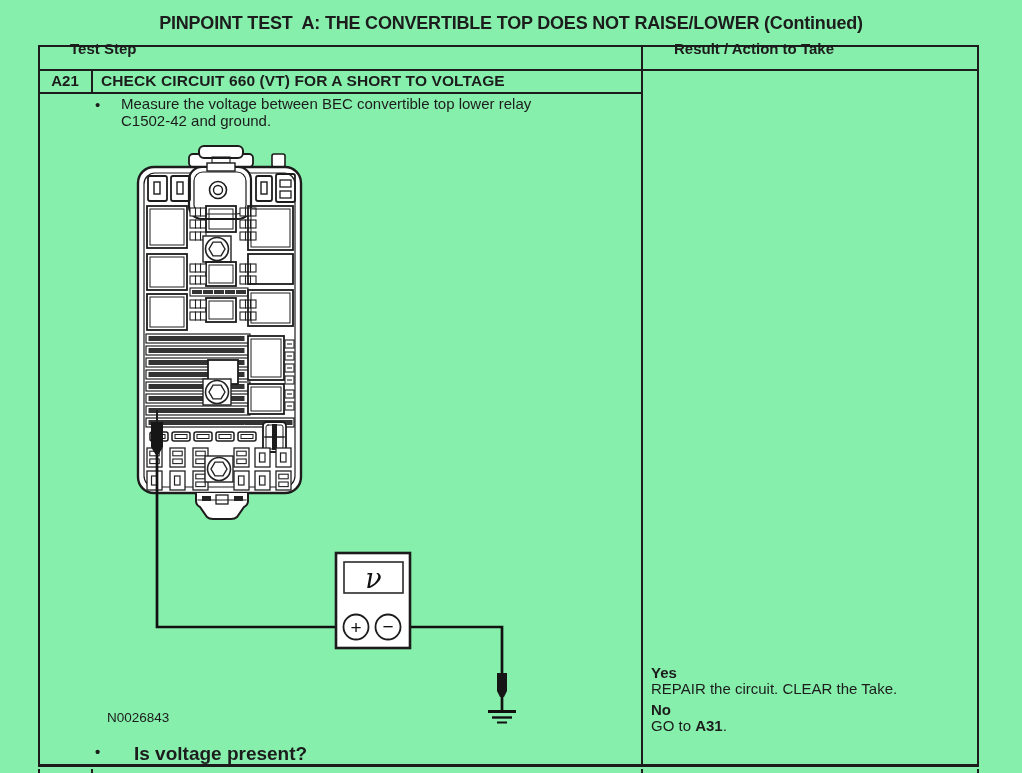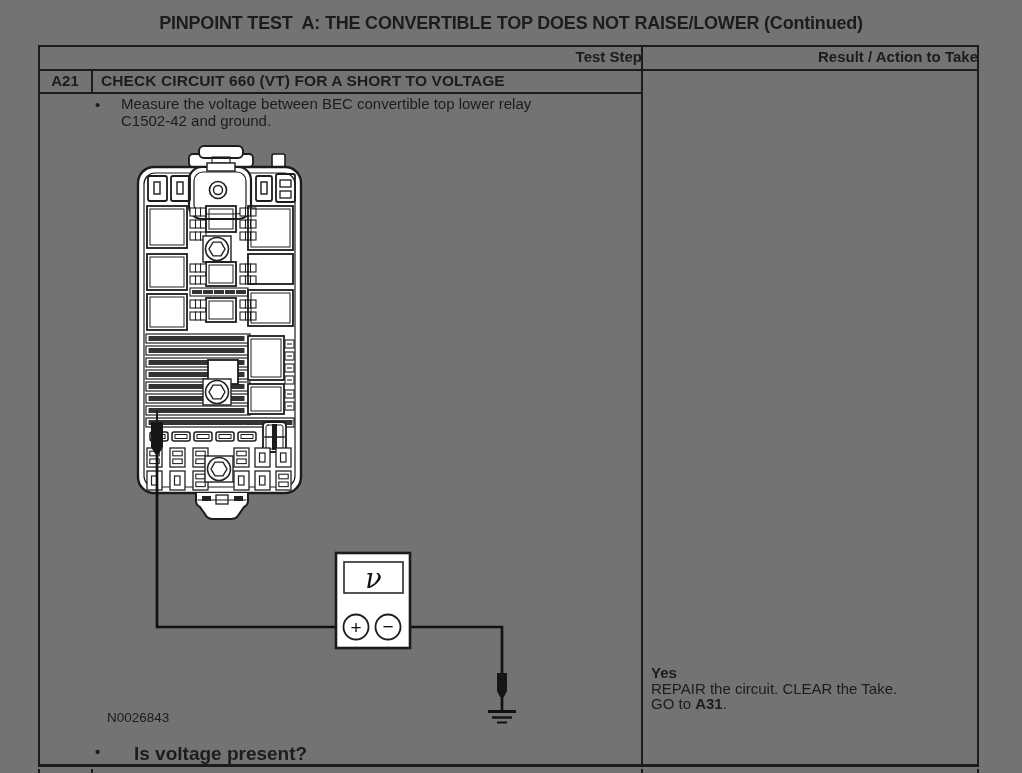--- a/index.html
+++ b/index.html
@@ -1,26 +1,26 @@
 <!DOCTYPE html>
 <html><head>
 <meta charset="utf-8">
 <style>
   html,body{margin:0;padding:0;background:#ffffff;}
   #page{
-    position:relative;width:1022px;height:773px;background:#737373;overflow:hidden;
+    position:relative;width:1022px;height:773px;background:#86efac;overflow:hidden;
     font-family:"Liberation Sans", sans-serif;color:#1c1c1c;
   }
   .abs{position:absolute;}
   .line{position:absolute;background:#1c1c1c;}
   .title{
     left:0;top:13px;width:1022px;text-align:center;
     font-size:18px;font-weight:bold;white-space:pre;letter-spacing:-0.2px;
   }
-  .hdr{top:48px;font-size:15px;font-weight:bold;text-align:right;}
+  .hdr{top:40px;font-size:15px;font-weight:bold;text-align:left;padding-left:32px;}
   .stepid{left:38px;top:72px;width:54px;text-align:center;font-size:15px;font-weight:bold;}
   .steptitle{left:101px;top:72px;font-size:15.5px;font-weight:bold;letter-spacing:0.1px;}
   .bullet-row{display:flex;}
   .bullet-glyph{width:26px;font-size:15px;}
   .body-text{font-size:15px;line-height:16.5px;}
   .figlabel{left:107px;top:710px;font-size:13.5px;}
   .question{font-size:19px;font-weight:bold;}
   .result-block{left:651px;top:665px;width:320px;font-size:15px;line-height:15.5px;}
   .rb-bold{font-weight:bold;}
   .rb-no{margin-top:6px;}
@@ -251,16 +251,17 @@
   <div class="abs figlabel">N0026843</div>
 
   <div class="abs bullet-row" style="left:95px;top:743px;width:400px;">
     <span class="bullet-glyph" style="font-weight:bold;width:39px;">•</span>
     <span class="question">Is voltage present?</span>
   </div>
 
   <div class="abs result-block">
     <div class="rb-bold">Yes</div>
     <div>REPAIR the circuit. CLEAR the Take.</div>
+    <div class="rb-bold rb-no">No</div>
     <div><span>GO to </span><span class="rb-bold">A31</span><span>.</span></div>
   </div>
 
 </div>
 
 </body></html>

